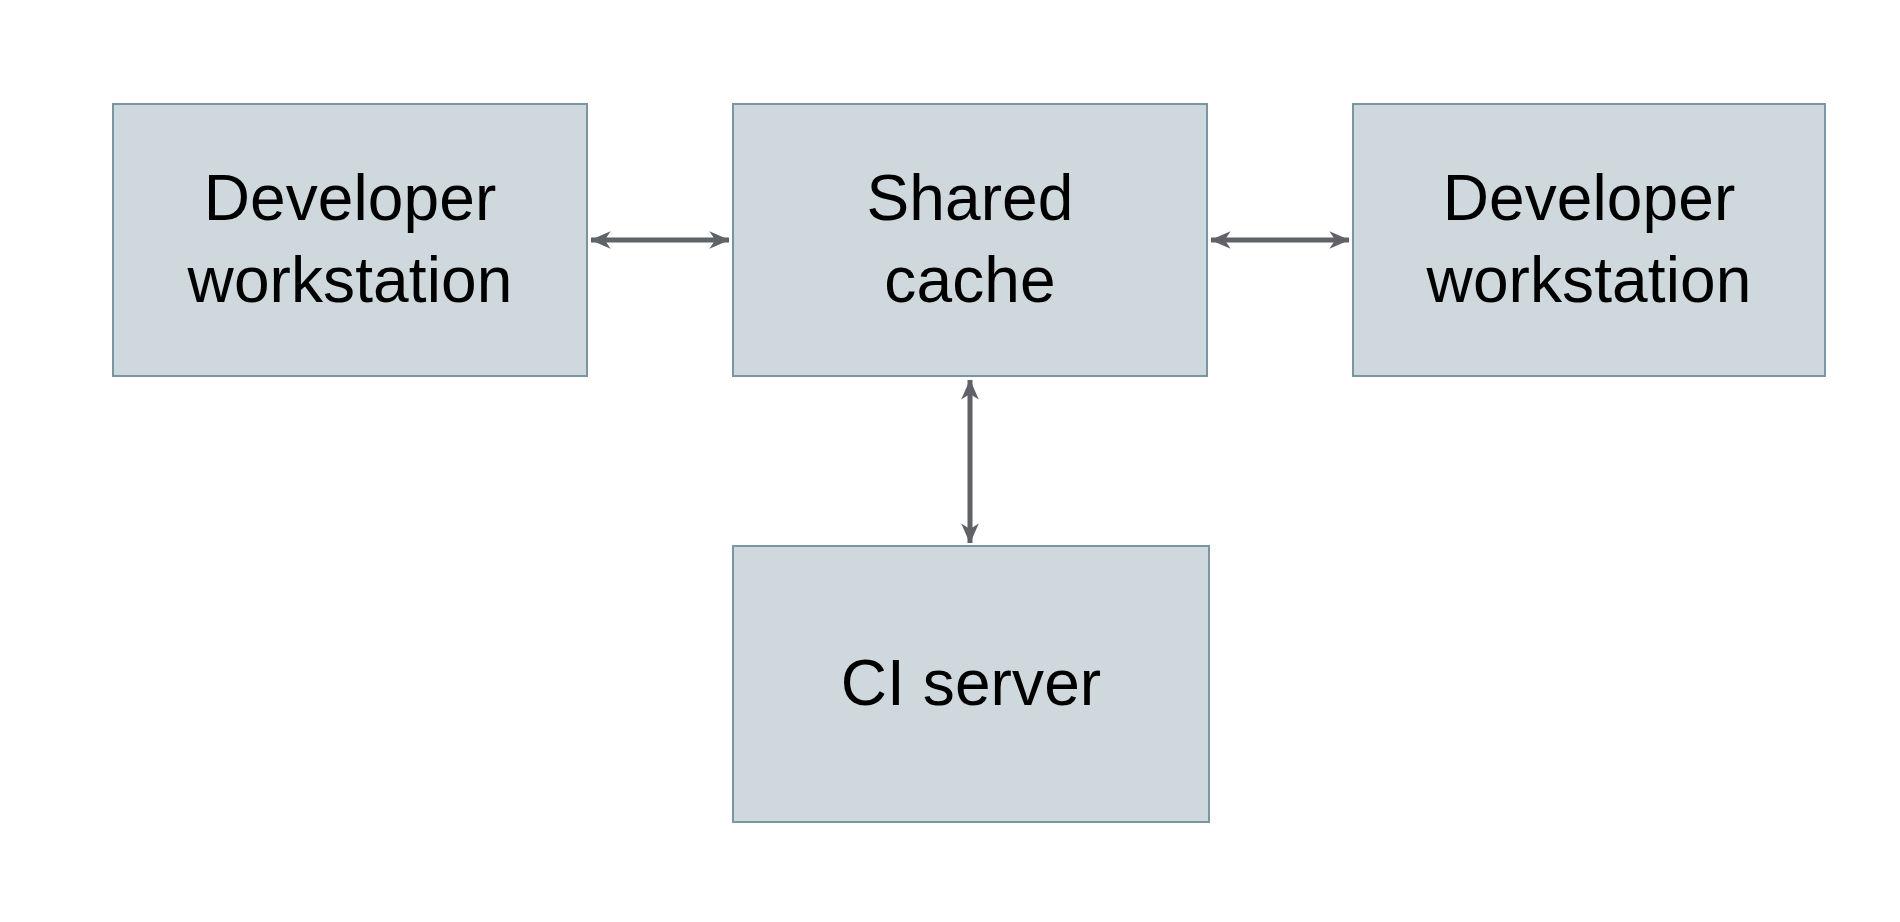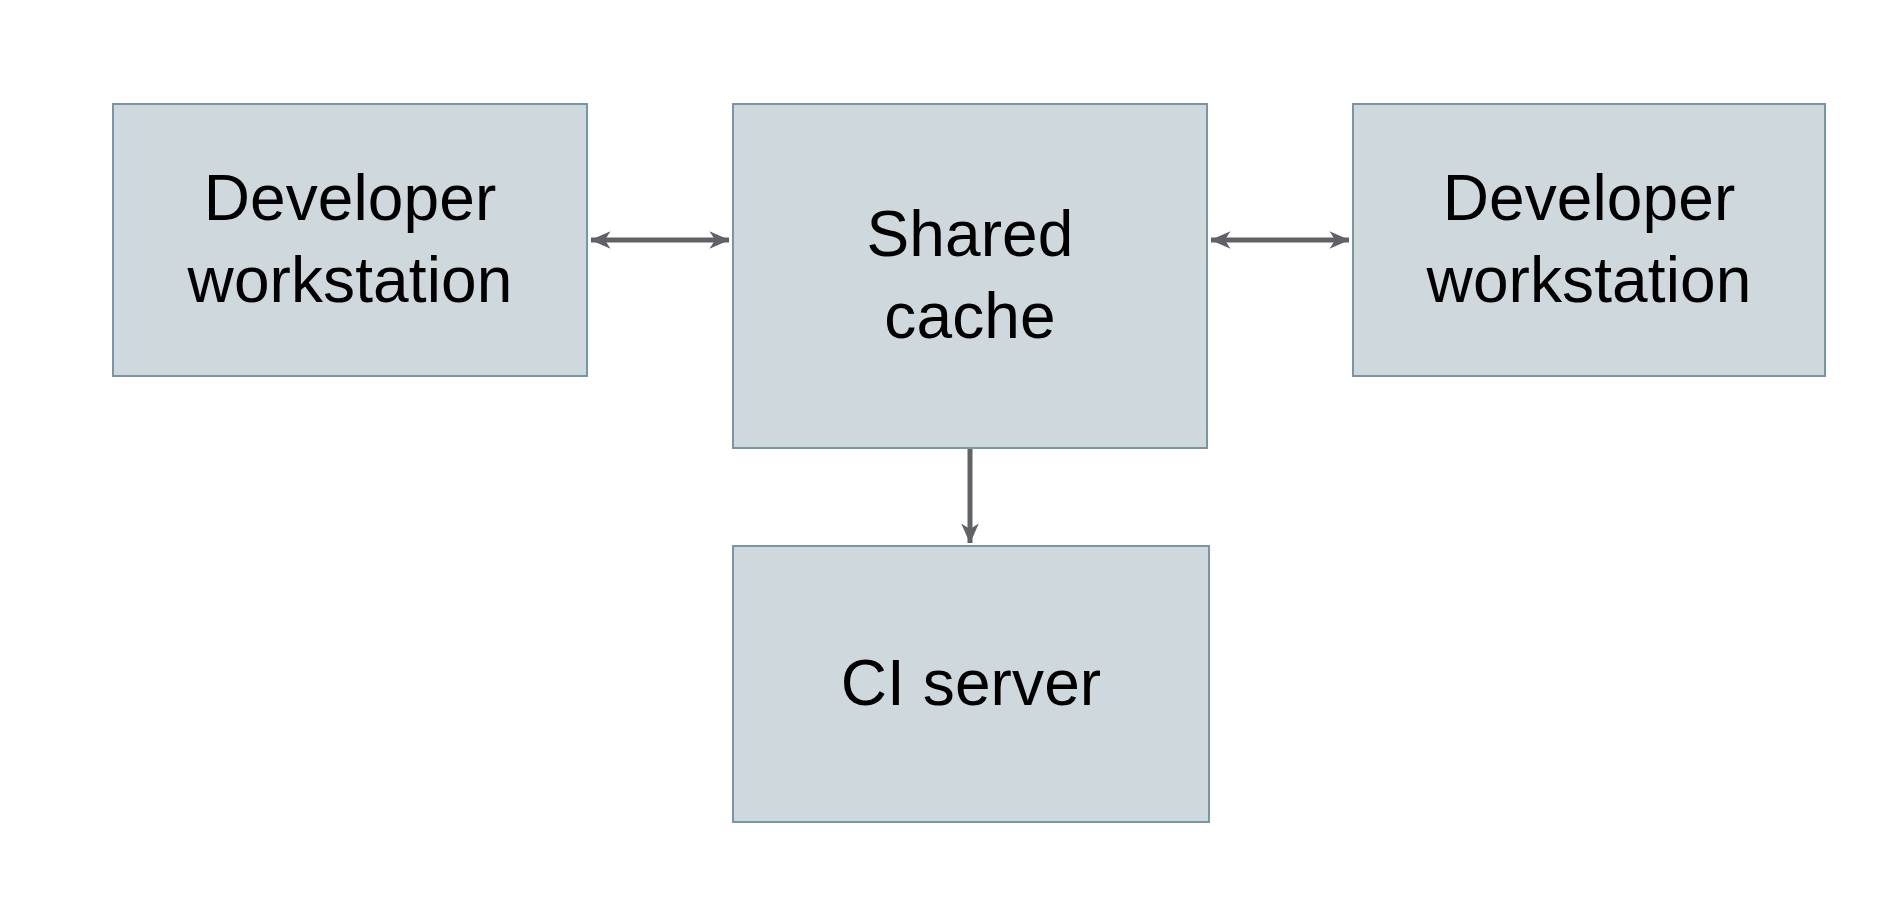--- a/index.html
+++ b/index.html
@@ -42,21 +42,21 @@
     color: #000000;
     font-size: 64px;
     line-height: 1.28;
     font-weight: 400;
     letter-spacing: 0.1px;
     white-space: pre-line;
     padding: 0 4px;
   }
   
   #node-dev-left   { left: 88px;   top: 103px; width: 476px; height: 274px; }
-  #node-shared     { left: 708px;  top: 103px; width: 476px; height: 346px; }
+  #node-shared     { left: 708px;  top: 103px; width: 476px; height: 274px; }
   #node-dev-right  { left: 1328px; top: 103px; width: 474px; height: 274px; }
   #node-ci         { left: 708px;  top: 545px; width: 478px; height: 278px; text-align: right; }
 </style>
 </head>
 <body>
 
 <div id="diagram-canvas">
 
   <svg id="edge-layer" viewBox="0 0 1900 922" width="1900" height="922" xmlns="http://www.w3.org/2000/svg">
     <defs>

